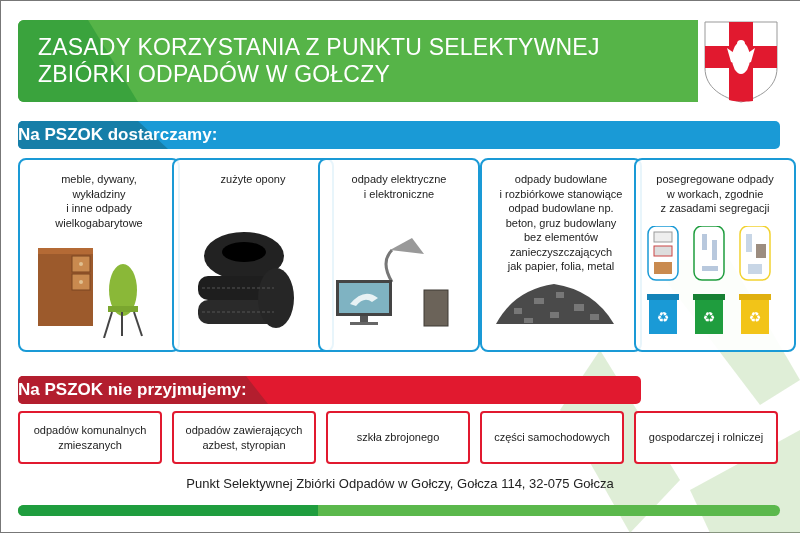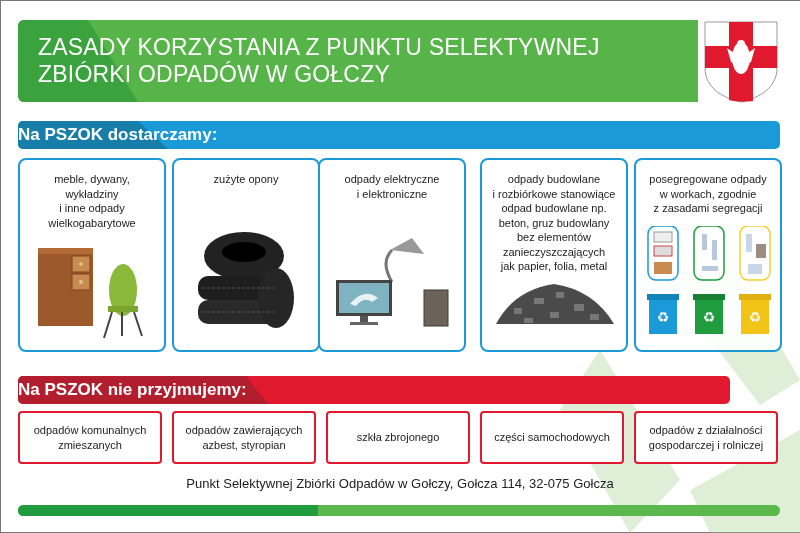--- a/index.html
+++ b/index.html
@@ -8,23 +8,23 @@
 .bgtri{position:absolute;opacity:.35}
 .header{position:absolute;left:18px;top:20px;width:680px;height:82px;background:#56b448;border-radius:6px 0 0 6px;overflow:hidden;clip-path:polygon(0 0,100% 0,100% 0,100% 100%,0 100%)}
 .header .dark{position:absolute;left:0;top:0;width:120px;height:100%;background:#3aa33d;clip-path:polygon(0 0,70px 0,120px 100%,0 100%)}
 .header .title{position:absolute;left:20px;top:14px;color:#fff;font-weight:normal;font-size:23px;line-height:27px;letter-spacing:.2px}
 .crest{position:absolute;left:703px;top:20px;width:76px;height:84px}
 .band{position:absolute;height:28px;border-radius:5px;overflow:hidden}
 .band .left{position:absolute;left:0;top:0;height:100%}
 .band .label{position:absolute;left:0;right:0;top:0;line-height:28px;color:#fff;font-weight:bold;font-size:17px}
 .blue{left:18px;top:121px;width:762px;background:#1a9ad6}
 .blue .left{width:150px;background:#167ea8;clip-path:polygon(0 0,120px 0,150px 100%,0 100%)}
-.red{left:18px;top:376px;width:712px;background:#e1192f}
+.red{left:18px;top:376px;width:623px;background:#e1192f}
 .red .left{width:250px;background:#b31e2e;clip-path:polygon(0 0,228px 0,250px 100%,0 100%)}
-.card{position:absolute;top:158px;height:194px;width:148px;border:2px solid #1a9ad6;border-radius:8px;background:rgba(255,255,255,.9);text-align:center;font-size:11px;line-height:14.5px;color:#222;padding-top:12px}
+.card{position:absolute;top:158px;height:194px;width:162px;border:2px solid #1a9ad6;border-radius:8px;background:rgba(255,255,255,.9);text-align:center;font-size:11px;line-height:14.5px;color:#222;padding-top:12px}
 .ncard{position:absolute;top:411px;height:53px;width:144px;border:2px solid #e1192f;border-radius:4px;background:#fff;display:flex;align-items:center;justify-content:center;text-align:center;font-size:11px;line-height:15px;color:#222}
 .footer{position:absolute;left:0;right:0;top:476px;text-align:center;font-size:13px;color:#222}
 .bottombar{position:absolute;left:18px;top:505px;width:762px;height:11px;border-radius:6px;background:#5bb84c;overflow:hidden}
 .bottombar .left{width:300px;height:100%;background:#1f9d3e}
 .ill{position:absolute}
 </style>
 </head>
 <body>
 
 <div class="frame"></div>
@@ -178,21 +178,20 @@
       <div>szkła zbrojonego</div>
     </div>
   </div>
 <div class="ncard" style="left:480px">
     <div>
       <div>części samochodowych</div>
     </div>
   </div>
 <div class="ncard" style="left:634px">
     <div>
-      <div>odpadów z działalności</div>
       <div>gospodarczej i rolniczej</div>
     </div>
   </div>
 
 <div class="footer">Punkt Selektywnej Zbiórki Odpadów w Gołczy, Gołcza 114, 32-075 Gołcza</div>
 <div class="bottombar">
     <div class="left"></div>
   </div>
 
 </body></html>

